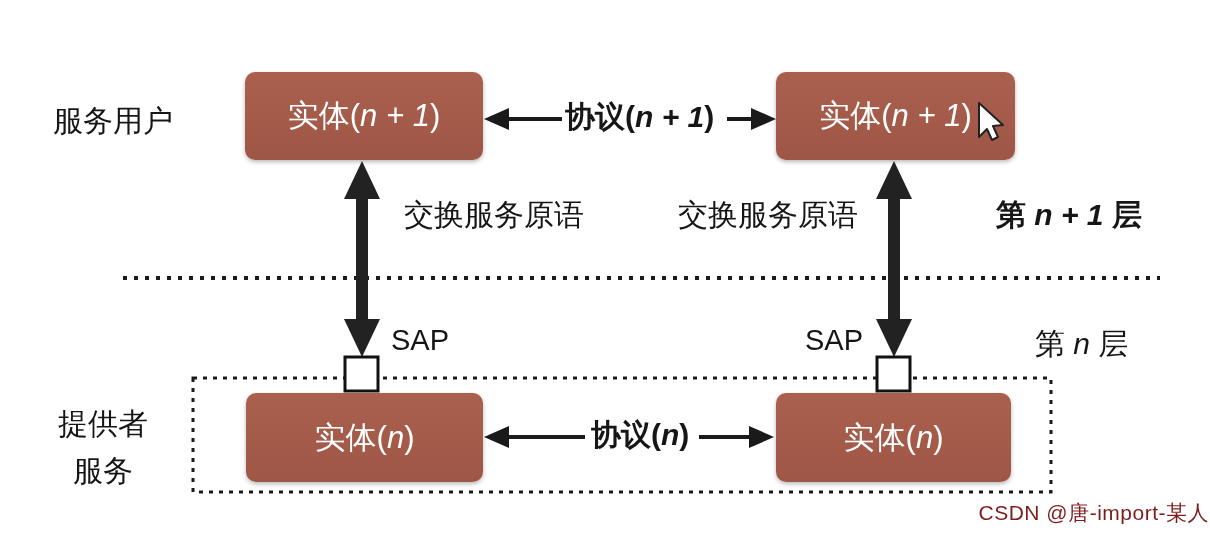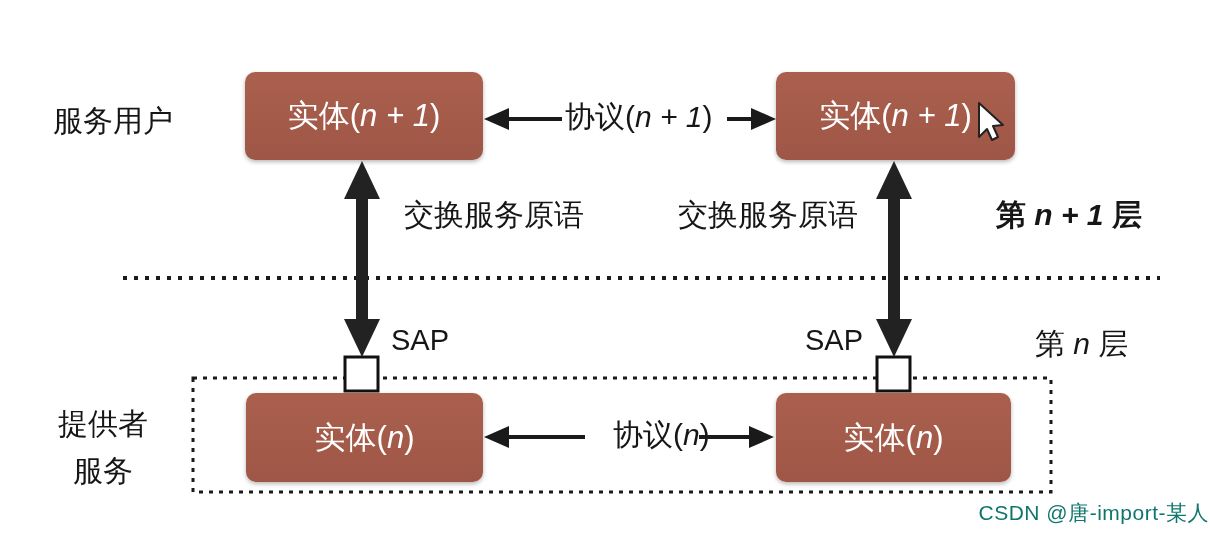--- a/index.html
+++ b/index.html
@@ -20,32 +20,32 @@
     display:flex;align-items:center;justify-content:center;
     font-size:31px;white-space:nowrap;
   }
   .entity-top-left{left:232px;top:72px;width:238px;height:88px;}
   .entity-top-right{left:763px;top:72px;width:239px;height:88px;}
   .entity-bottom-left{left:233px;top:393px;width:237px;height:89px;}
   .entity-bottom-right{left:763px;top:393px;width:235px;height:89px;}
   .lbl{position:absolute;white-space:nowrap;font-size:30px;color:#161616;}
   .math{font-style:italic;}
   .lbl-service-user{left:40px;top:101px;}
-  .lbl-protocol-top{left:552px;top:97px;}
+  .lbl-protocol-top{left:552px;top:97px;font-weight:bold;}
   .lbl-exch-left{left:391px;top:195px;}
   .lbl-exch-right{left:665px;top:195px;}
   .lbl-layer-upper{left:983px;top:195px;font-weight:bold;}
   .lbl-sap-left{left:378px;top:324px;font-size:29px;}
   .lbl-sap-right{left:792px;top:324px;font-size:29px;}
   .lbl-layer-lower{left:1022px;top:324px;}
-  .lbl-protocol-bottom{left:600px;top:415px;}
+  .lbl-protocol-bottom{left:578px;top:415px;font-weight:bold;}
   .lbl-provider{left:38px;top:400px;width:104px;text-align:center;line-height:47px;white-space:nowrap;}
   .watermark{
     position:absolute;right:14px;top:499px;
-    font-size:21px;color:#0f766e;letter-spacing:.5px;white-space:nowrap;
+    font-size:21px;color:#7f1d1d;letter-spacing:.5px;white-space:nowrap;
   }
   .window-edge{
     position:absolute;right:4px;top:0;width:2px;height:536px;background:#a9c7de;
   }
 </style>
 </head>
 <body>
 
 <div class="stage">
 

